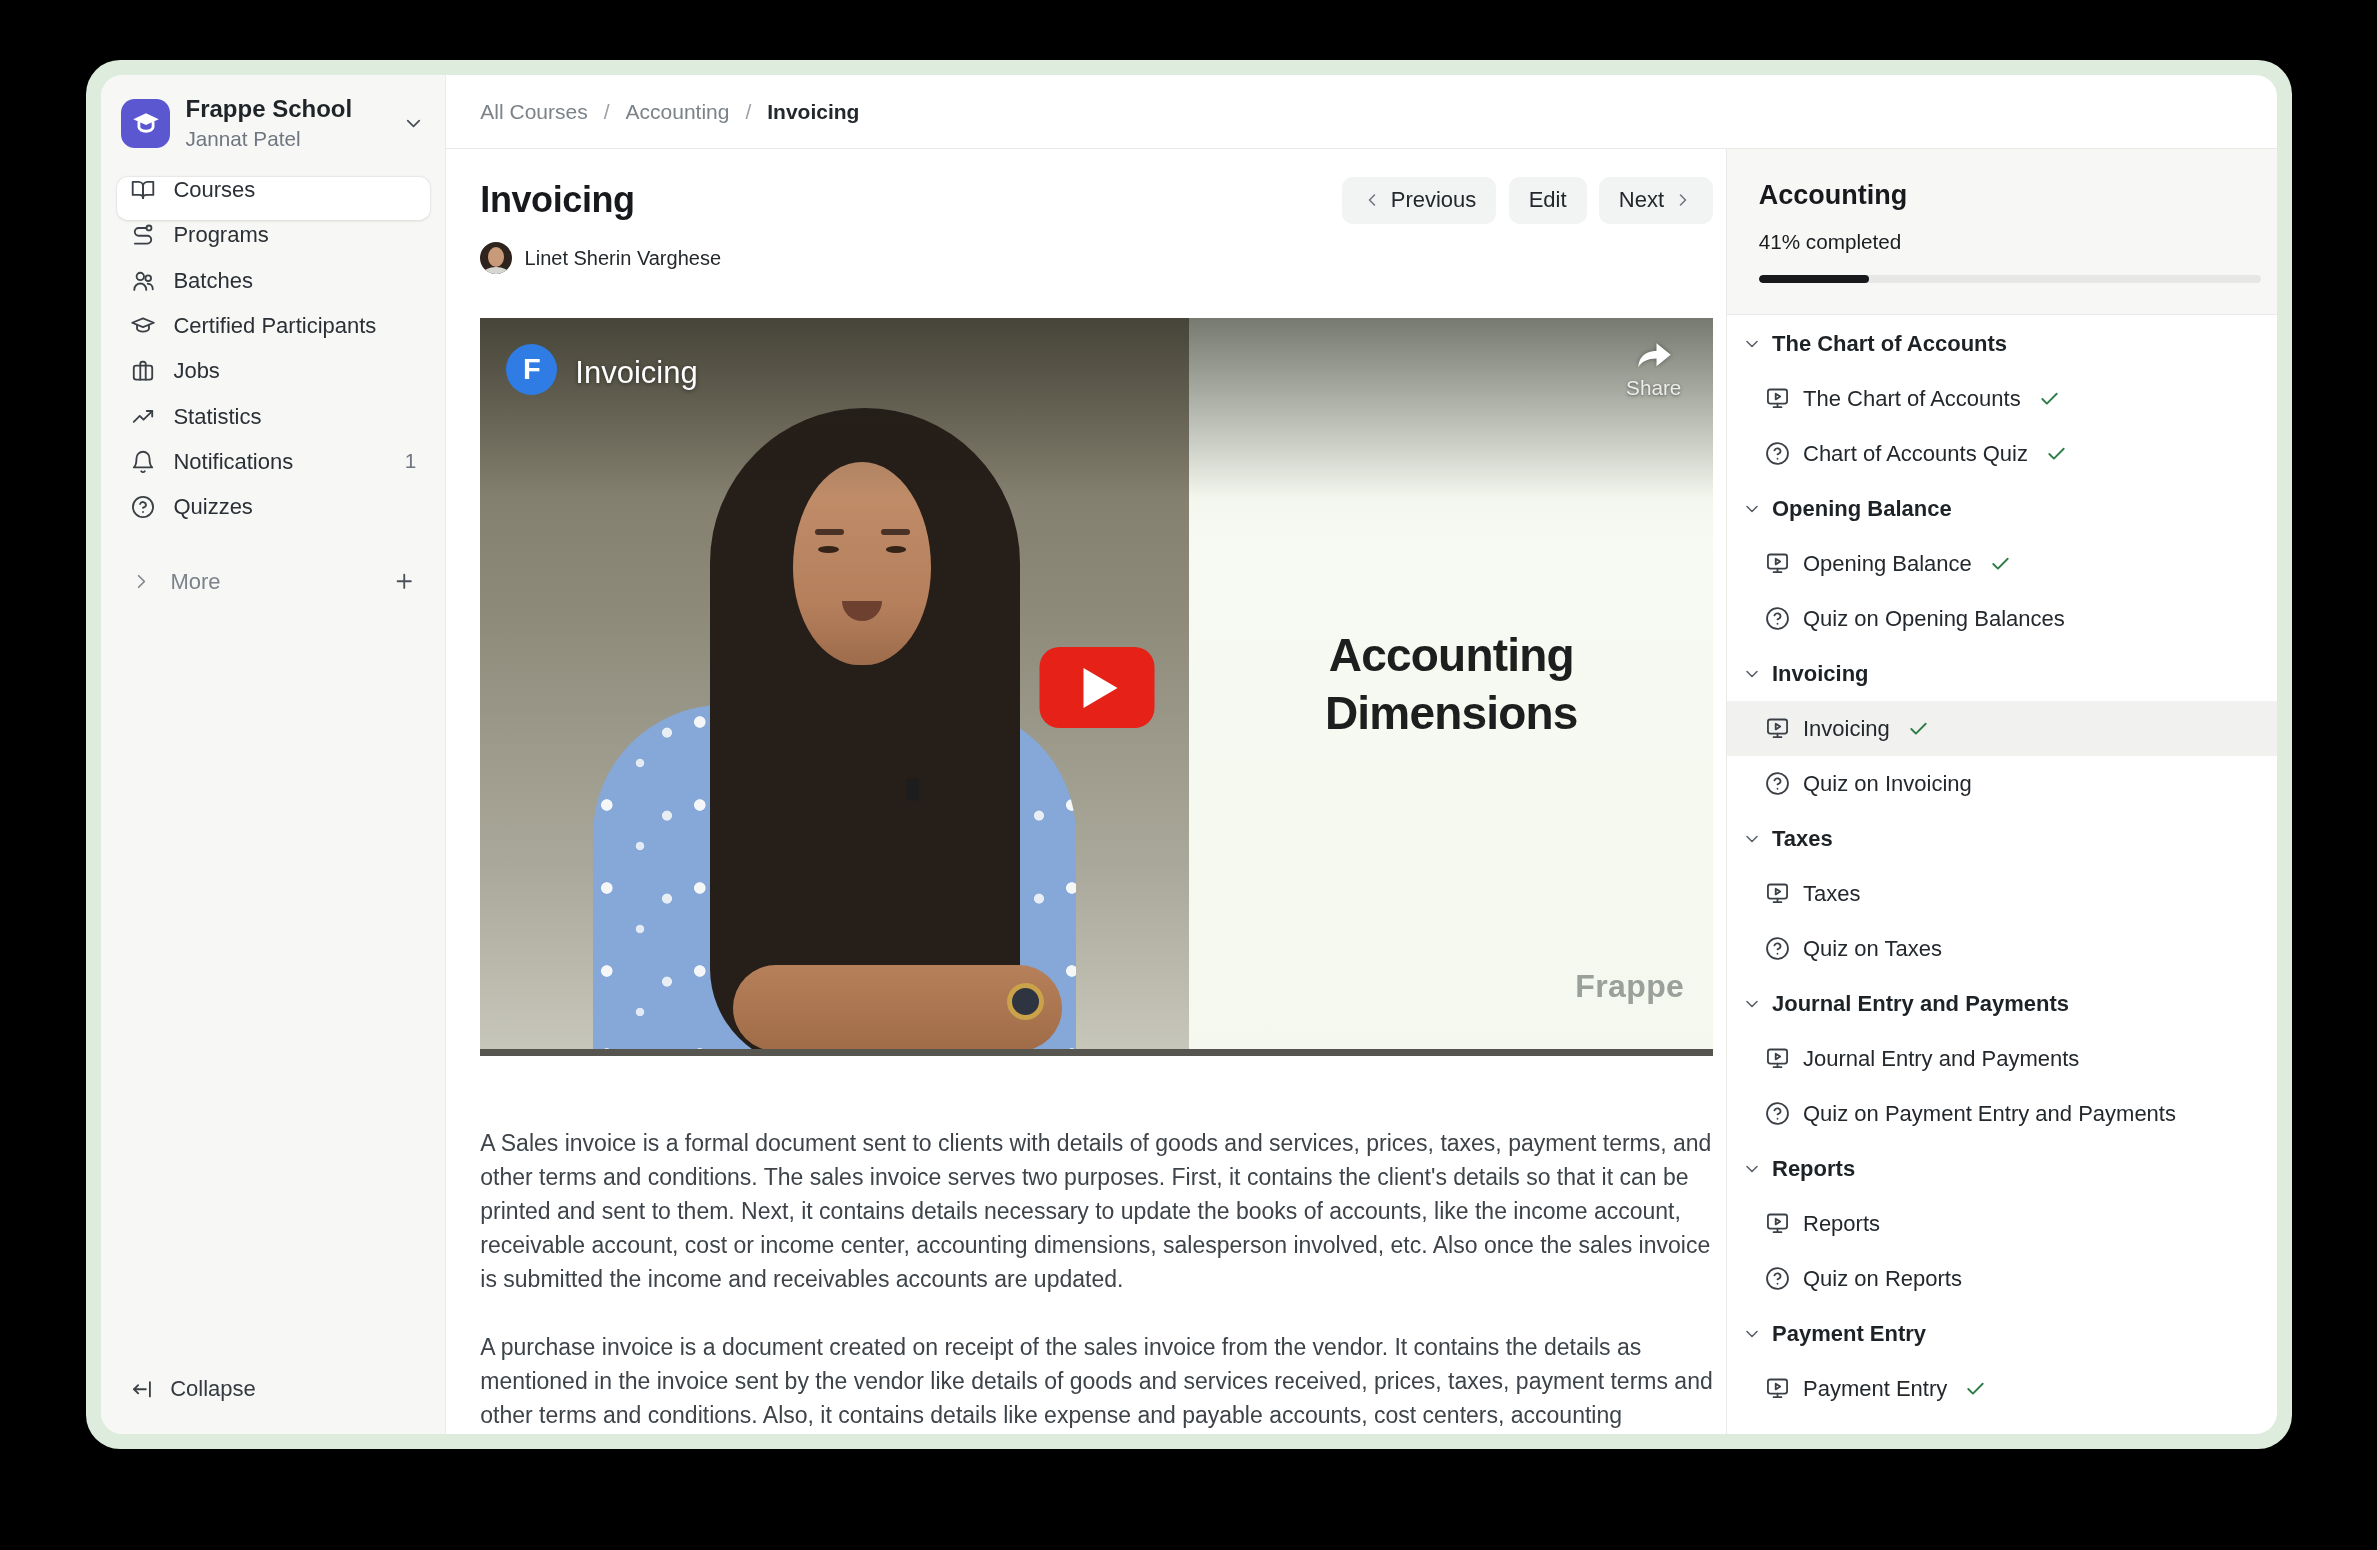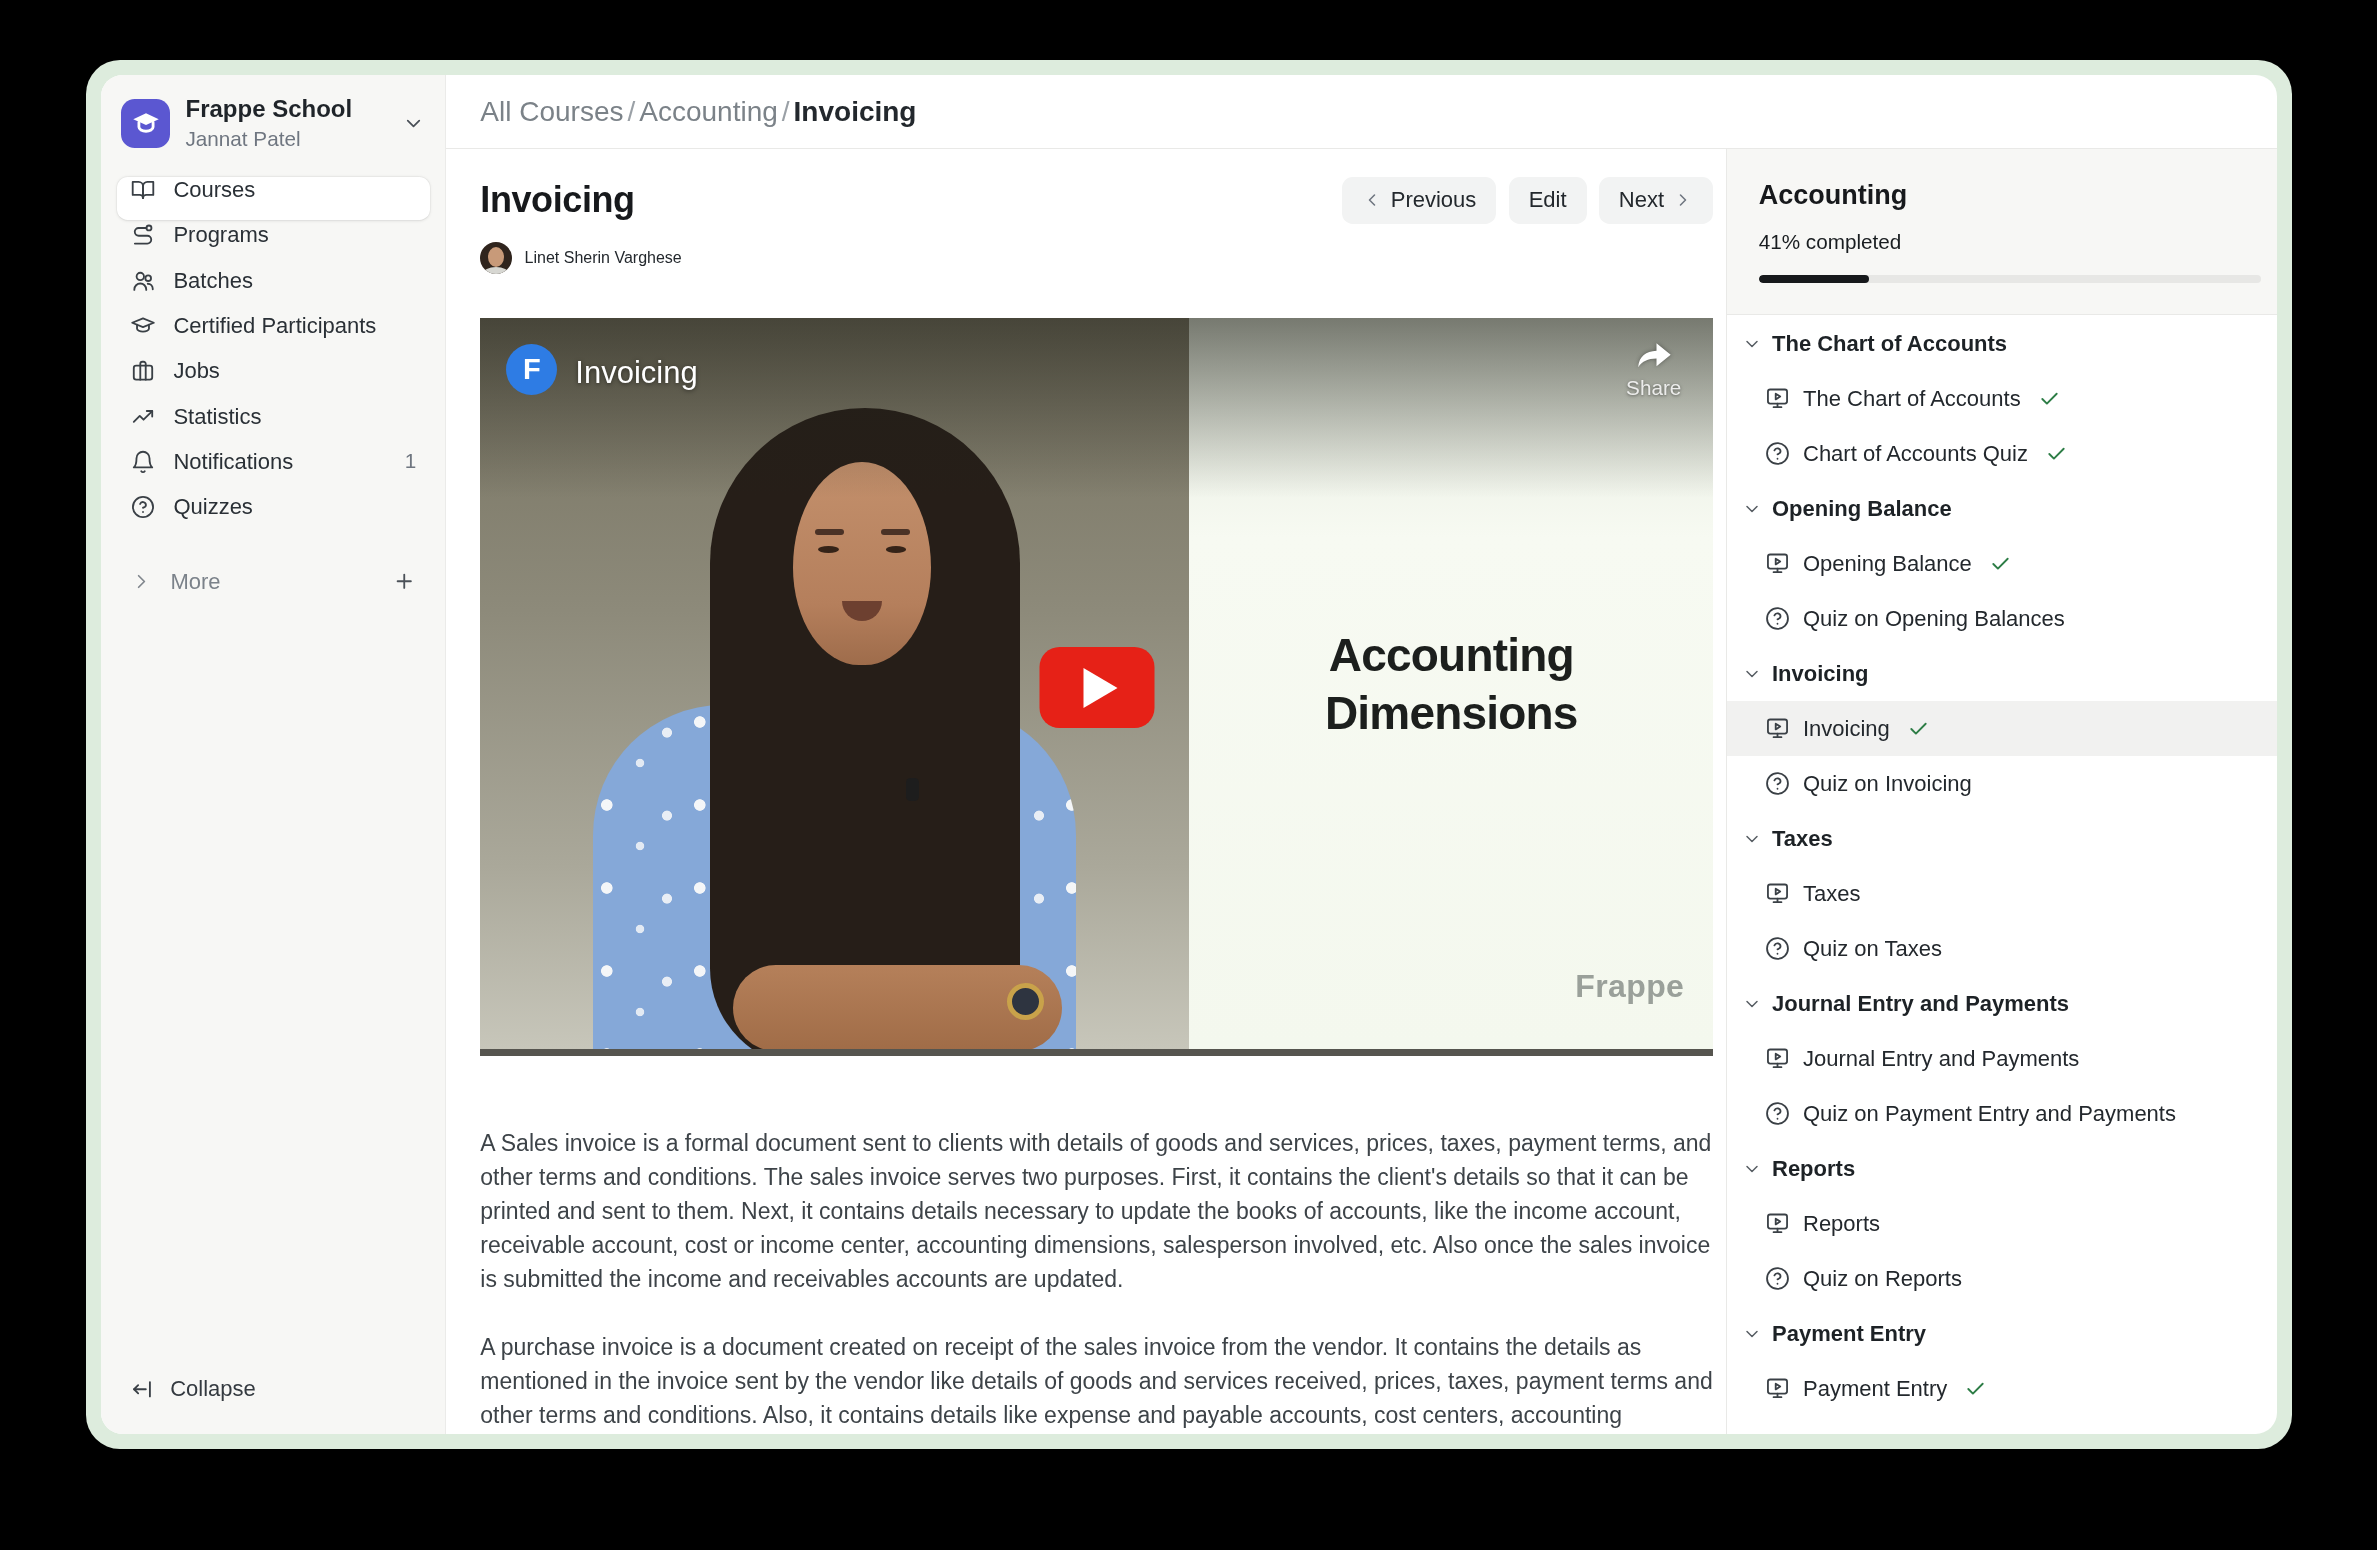--- a/index.html
+++ b/index.html
@@ -29,37 +29,37 @@
   .more-plus{margin-left:auto;color:#4b5158;display:flex}
   .more-plus svg{width:24.5px;height:24.5px}
   .spacer{flex:1}
   .collapse-row{display:flex;align-items:center;gap:15.3px;padding:0 13.8px;height:43px;color:#343a40;font-size:22px;cursor:pointer}
   .collapse-row .nicon{width:24.5px;height:24.5px;display:flex;color:#3a4046}
   .collapse-row .nicon svg{width:24.5px;height:24.5px}
 
   
   .main{flex:1;display:flex;flex-direction:column;min-width:0}
   .topbar{height:74px;border-bottom:0.8px solid #e9e9e7;display:flex;align-items:center;padding:0 34px;flex-shrink:0}
-  .breadcrumb{font-size:28px;color:#7b8288;display:flex;align-items:center;gap:4px;white-space:nowrap}
+  .breadcrumb{font-size:21px;color:#7b8288;display:flex;align-items:center;gap:16px;white-space:nowrap}
   .crumb-link{cursor:pointer}
   .crumb-sep{color:#9aa0a6}
   .crumb-current{color:#23282d;font-weight:600}
   .body-row{flex:1;display:flex;min-height:0}
   .lesson{flex:1;padding:27.6px 0 0 34px;min-width:0;overflow:hidden}
   .title-row{display:flex;align-items:center;justify-content:space-between;width:1233px}
   .page-title{font-size:36px;font-weight:700;color:#17191c;letter-spacing:-0.4px}
   .btns{display:flex;gap:12.3px}
   .btn{height:47px;background:#f2f3f3;border:none;border-radius:10.7px;display:flex;align-items:center;gap:9.2px;padding:0 20px;font-size:22px;color:#23282d;font-family:inherit;cursor:pointer}
   .btn .bchev{display:flex;color:#6f7680}
   .btn .bchev svg{width:20px;height:20px}
   .author-row{display:flex;align-items:center;gap:12.3px;margin-top:18.4px}
   .avatar{width:32px;height:32px;border-radius:50%;background:#2f241d;position:relative;overflow:hidden;flex-shrink:0}
   .avatar::after{content:"";position:absolute;left:50%;top:46%;transform:translate(-50%,-50%);width:16px;height:20px;border-radius:50%;background:#c89a79}
   .avatar::before{content:"";position:absolute;left:50%;bottom:-6.1px;transform:translateX(-50%);width:26px;height:13.8px;border-radius:50% 50% 0 0;background:#d7d7d2}
-  .author-name{font-size:16px;color:#23282d;font-weight:500}
+  .author-name{font-size:20px;color:#23282d;font-weight:500}
 
   
   .video{position:relative;width:1233px;height:738px;margin-top:44px;overflow:hidden;cursor:pointer}
   .v-left{position:absolute;left:0;top:0;width:709px;height:731px;background:linear-gradient(180deg,#75715f 0%,#8d8a7a 40%,#aaa89a 75%,#c7c6ba 100%);overflow:hidden}
   .shirt{position:absolute;left:113px;top:387px;width:483px;height:345px;background-color:#85a8d8;border-radius:130px 130px 0 0;
     background-image:radial-gradient(circle at 13.8px 17px,rgba(250,250,250,.95) 5.4px,transparent 6.1px),
       radial-gradient(circle at 47px 58px,rgba(250,250,250,.8) 3.8px,transparent 4.6px),
       radial-gradient(circle at 74px 27.6px,rgba(250,250,250,.85) 4.6px,transparent 5.4px);
     background-size:93px 83px}
   .neck{position:absolute;left:349px;top:329px;width:69px;height:69px;background:#ab754f}

